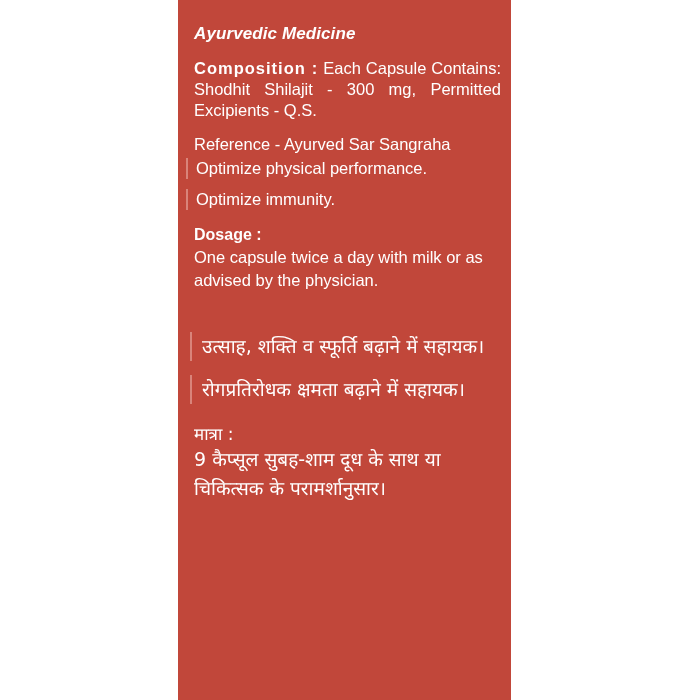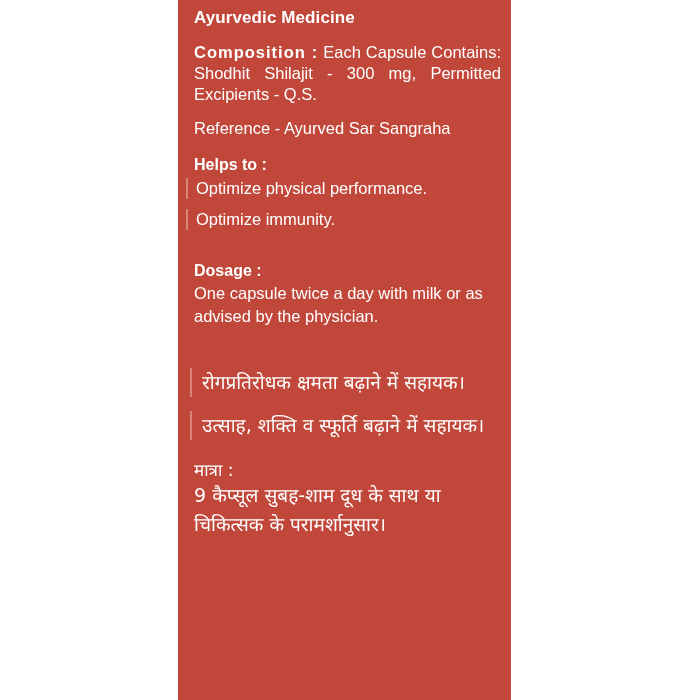--- a/index.html
+++ b/index.html
@@ -6,59 +6,58 @@
     body {
       width: 690px; height: 700px; background: #ffffff;
       position: relative; overflow: hidden;
       font-family: "Liberation Sans", "DejaVu Sans", sans-serif;
     }
     .panel {
       position: absolute; left: 178px; top: 0; width: 333px; height: 700px;
       background: #c1473a; color: #ffffff; box-sizing: border-box;
       padding: 8px 10px 0 16px;
     }
-    .title { font-weight: bold; font-size: 17px; margin-top: 0; letter-spacing: 0.1px; }
+    .title { font-weight: bold; font-size: 17px; margin-top: 16px; letter-spacing: 0.1px; font-style: italic; }
     .composition { font-size: 16.5px; line-height: 21px; margin-top: 14px; text-align: justify; text-align-last: left; }
     .composition b { letter-spacing: 1px; }
     .reference { font-size: 16.5px; margin-top: 14px; }
     .section-heading { font-weight: bold; font-size: 16px; margin-top: 18px; }
     .bullets { margin-top: 4px; }
     .bullet {
       font-size: 16.5px; line-height: 21px; border-left: 2px solid #d9847a;
       padding-left: 8px; margin-left: -8px; margin-bottom: 10px;
     }
-    .dosage-heading { font-weight: bold; font-size: 16px; margin-top: 32px; }
+    .dosage-heading { font-weight: bold; font-size: 16px; margin-top: 16px; }
     .dosage-text { font-size: 16.5px; line-height: 23px; margin-top: 2px; }
     .hindi-block { margin-top: 40px; }
     .hindi-bullet {
       font-family: "DejaVu Sans", sans-serif; font-size: 19px; line-height: 29px;
       border-left: 2px solid #d9847a; padding-left: 10px; margin-left: -4px; margin-bottom: 14px;
     }
     .hindi-heading { font-family: "DejaVu Sans", sans-serif; font-size: 17px; margin-top: 18px; }
     .hindi-text { font-family: "DejaVu Sans", sans-serif; font-size: 19px; line-height: 29px; }
   </style>
 </head>
 <body>
 
 <div class="panel">
   <div class="title">Ayurvedic Medicine</div>
 
   <div class="composition"><b>Composition :</b><span> Each Capsule Contains: Shodhit Shilajit - 300 mg, Permitted Excipients - Q.S.</span></div>
 
   <div class="reference">Reference - Ayurved Sar Sangraha</div>
 
-  <div class="section-heading">Helps to :</div>
   <div class="bullets">
     <div class="bullet">Optimize physical performance.</div>
     <div class="bullet">Optimize immunity.</div>
   </div>
 
   <div class="dosage-heading">Dosage :</div>
   <div class="dosage-text">One capsule twice a day with milk or as advised by the physician.</div>
 
   <div class="hindi-block">
+    <div class="hindi-bullet">उत्साह, शक्ति व स्फूर्ति बढ़ाने में सहायक।</div>
     <div class="hindi-bullet">रोगप्रतिरोधक क्षमता बढ़ाने में सहायक।</div>
-    <div class="hindi-bullet">उत्साह, शक्ति व स्फूर्ति बढ़ाने में सहायक।</div>
   </div>
 
   <div class="hindi-heading">मात्रा :</div>
   <div class="hindi-text">9 कैप्सूल सुबह-शाम दूध के साथ या चिकित्सक के परामर्शानुसार।</div>
 </div>
 
 </body></html>

